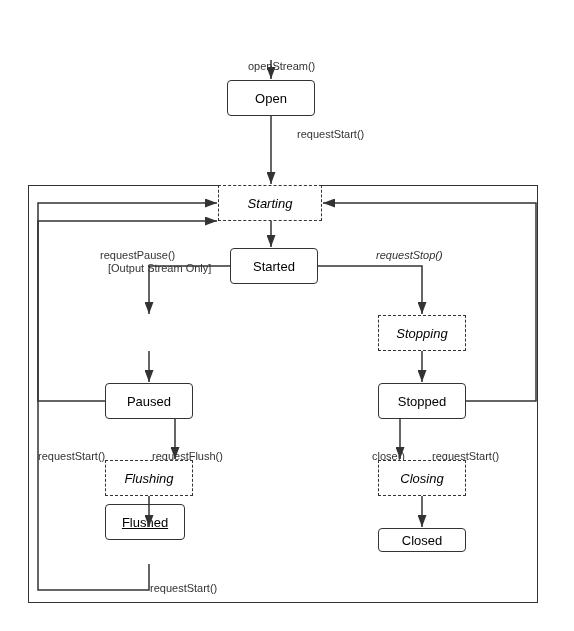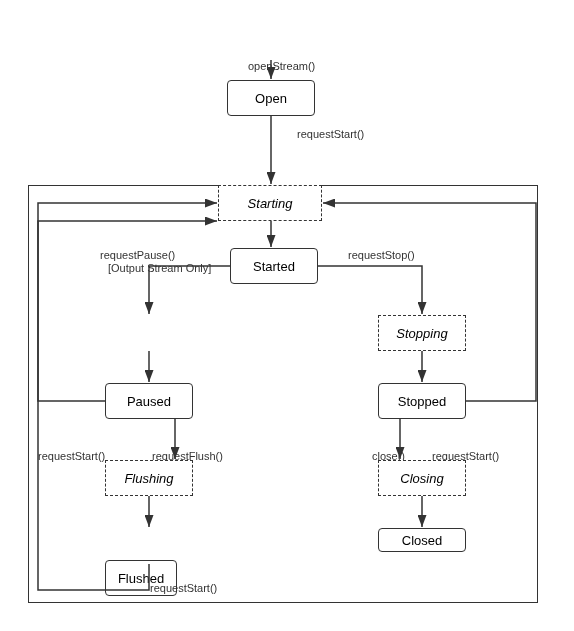--- a/index.html
+++ b/index.html
@@ -74,21 +74,21 @@
   </div>
 
   <div class="state-box rounded" style="left:230px; top:248px; width:88px; height:36px;">
     <span>Started</span>
   </div>
 
   <div class="label" style="left:100px; top:249px;">requestPause()</div>
 
   <div class="label" style="left:108px; top:262px;">[Output Stream Only]</div>
 
-  <div class="label" style="left:348px; top:249px;">requestStop()</div>
+  <div class="label" style="left:376px; top:249px;font-style:italic;">requestStop()</div>
 
 
   <div class="state-box rounded" style="left:105px; top:383px; width:88px; height:36px;">
     <span>Paused</span>
   </div>
 
   <div class="state-box dashed" style="left:378px; top:315px; width:88px; height:36px;">
     <span>Stopping</span>
   </div>
 
@@ -105,21 +105,21 @@
   <div class="label" style="left:432px; top:450px;">requestStart()</div>
 
   <div class="state-box dashed" style="left:105px; top:460px; width:88px; height:36px;">
     <span>Flushing</span>
   </div>
 
   <div class="state-box dashed" style="left:378px; top:460px; width:88px; height:36px;">
     <span>Closing</span>
   </div>
 
-  <div class="state-box rounded" style="left:105px; top:560px; width:72px; height:36px;">
+  <div class="state-box rounded" style="left:105px; top:504px; width:80px; height:36px;text-decoration:underline;">
     <span>Flushed</span>
   </div>
 
   <div class="state-box rounded" style="left:378px; top:528px; width:88px; height:24px;">
     <span>Closed</span>
   </div>
 
   <div class="label" style="left:150px; top:582px;">requestStart()</div>
 
   <svg class="arrows">

